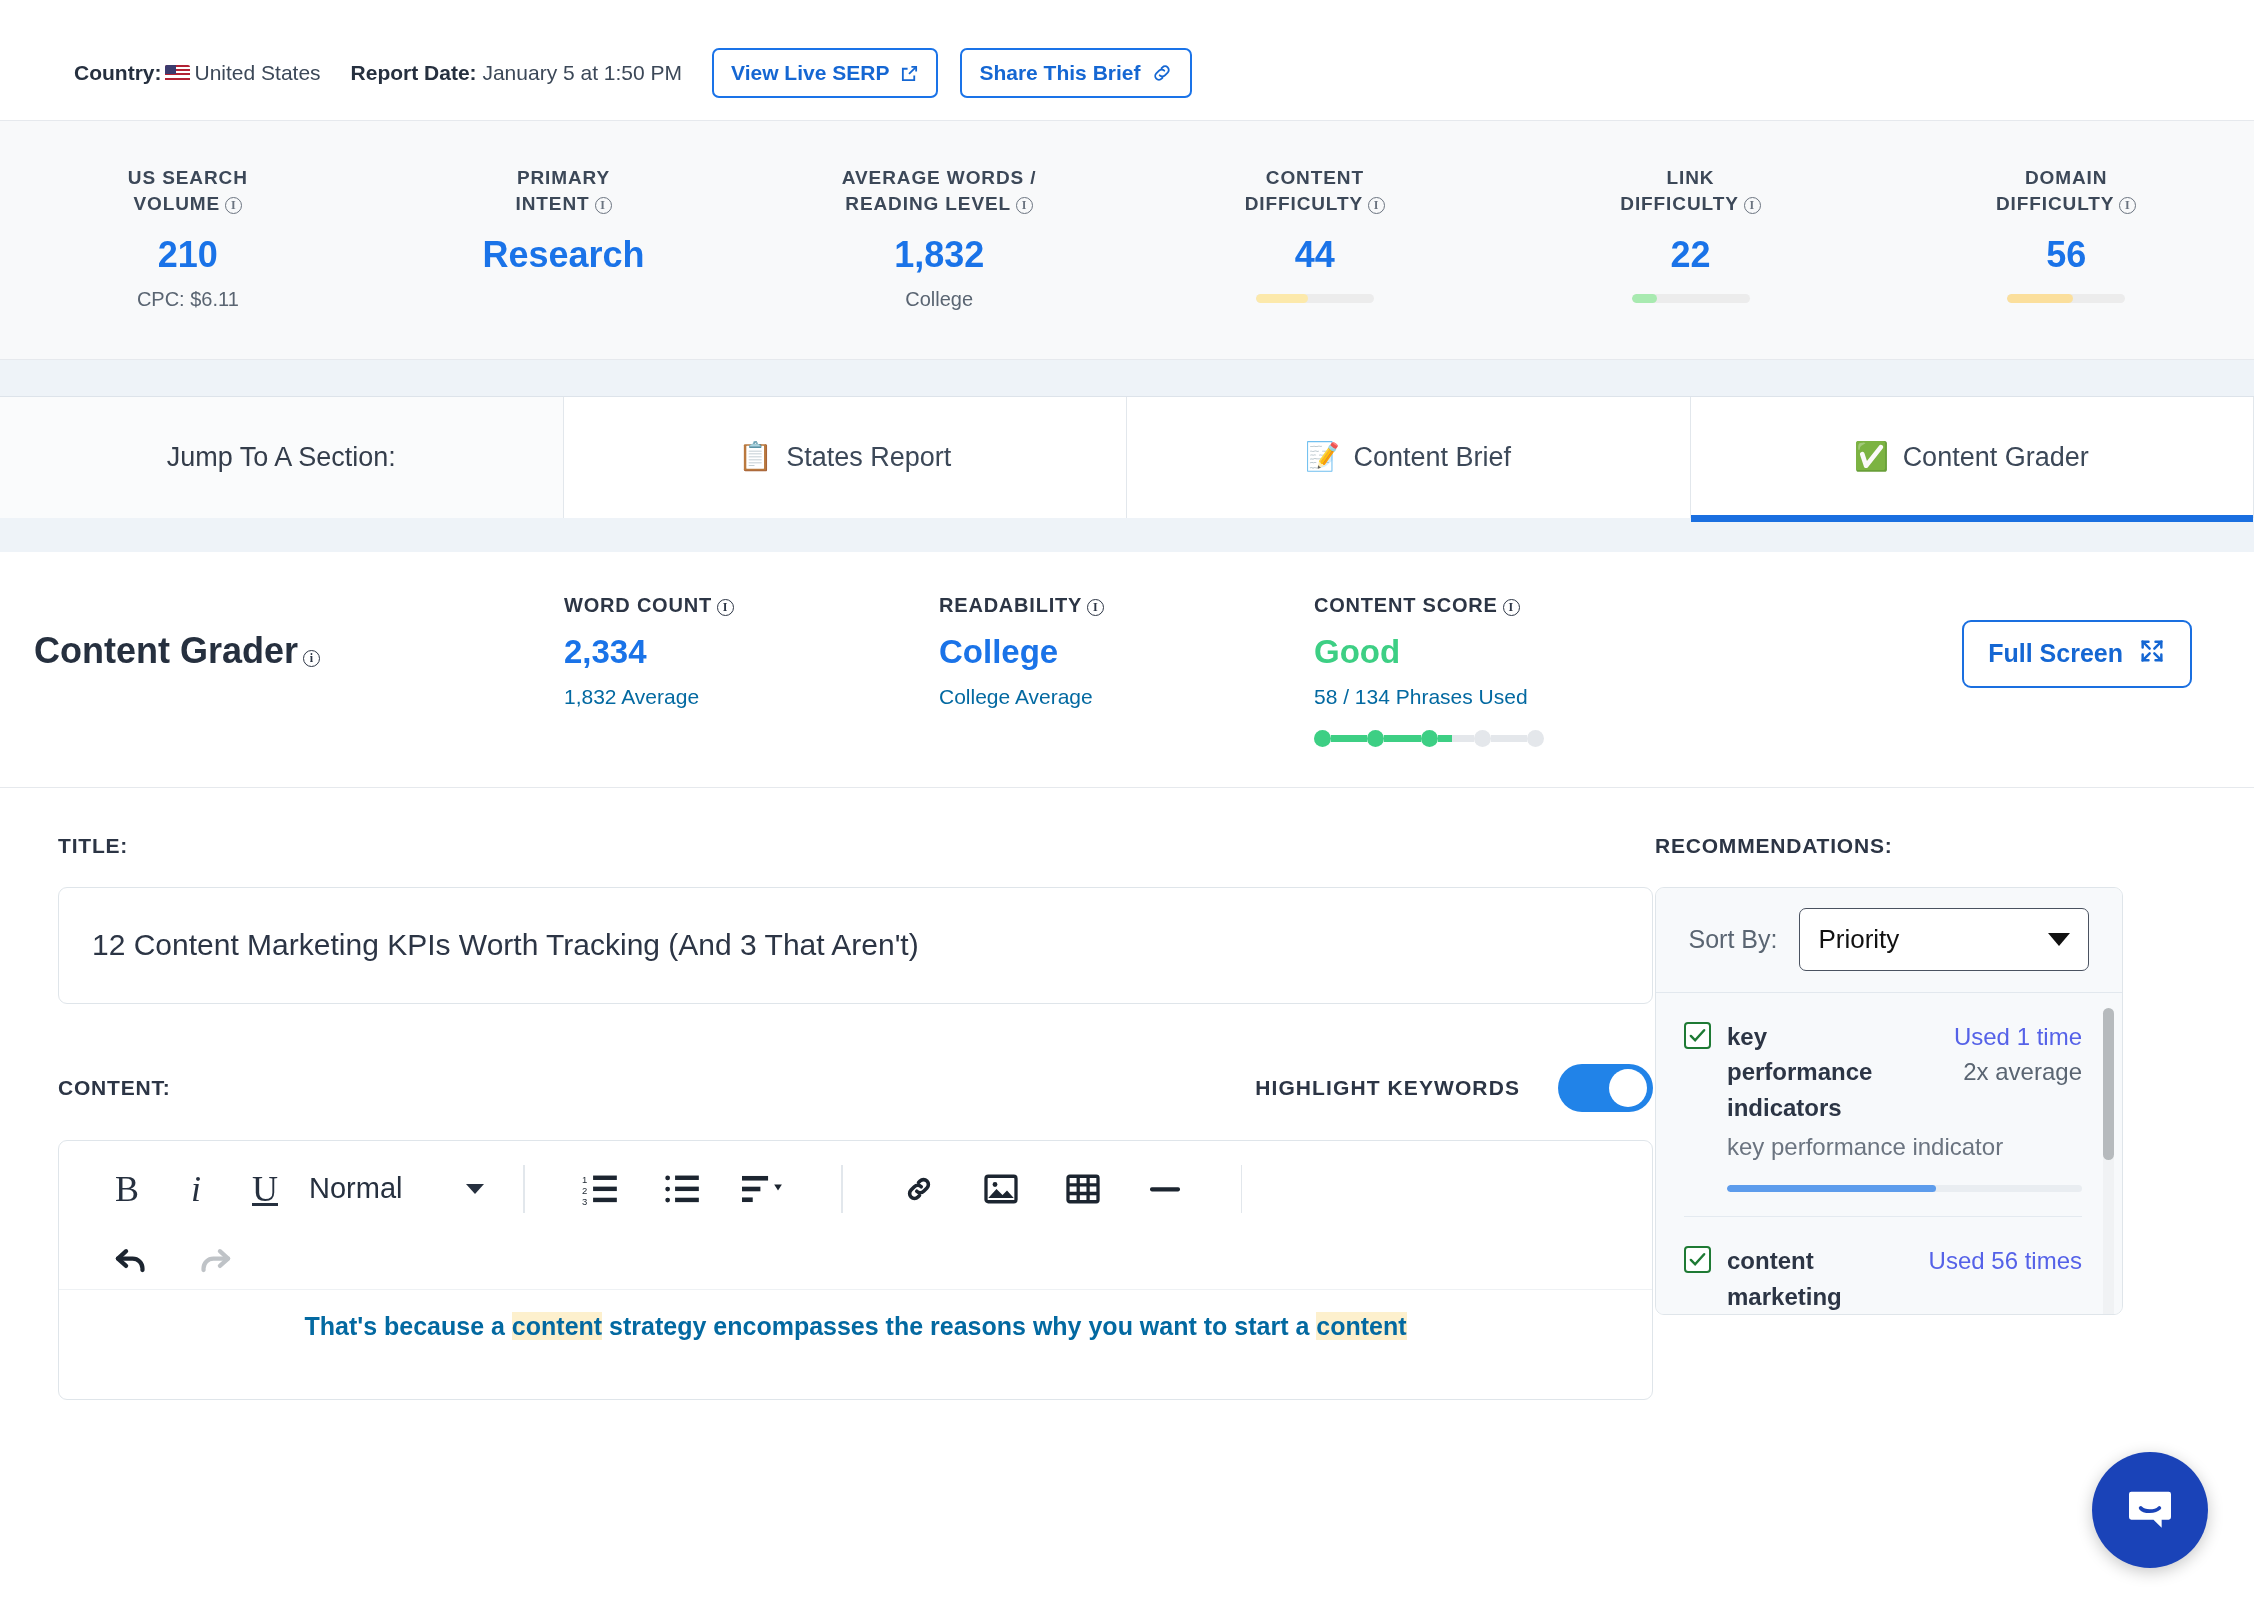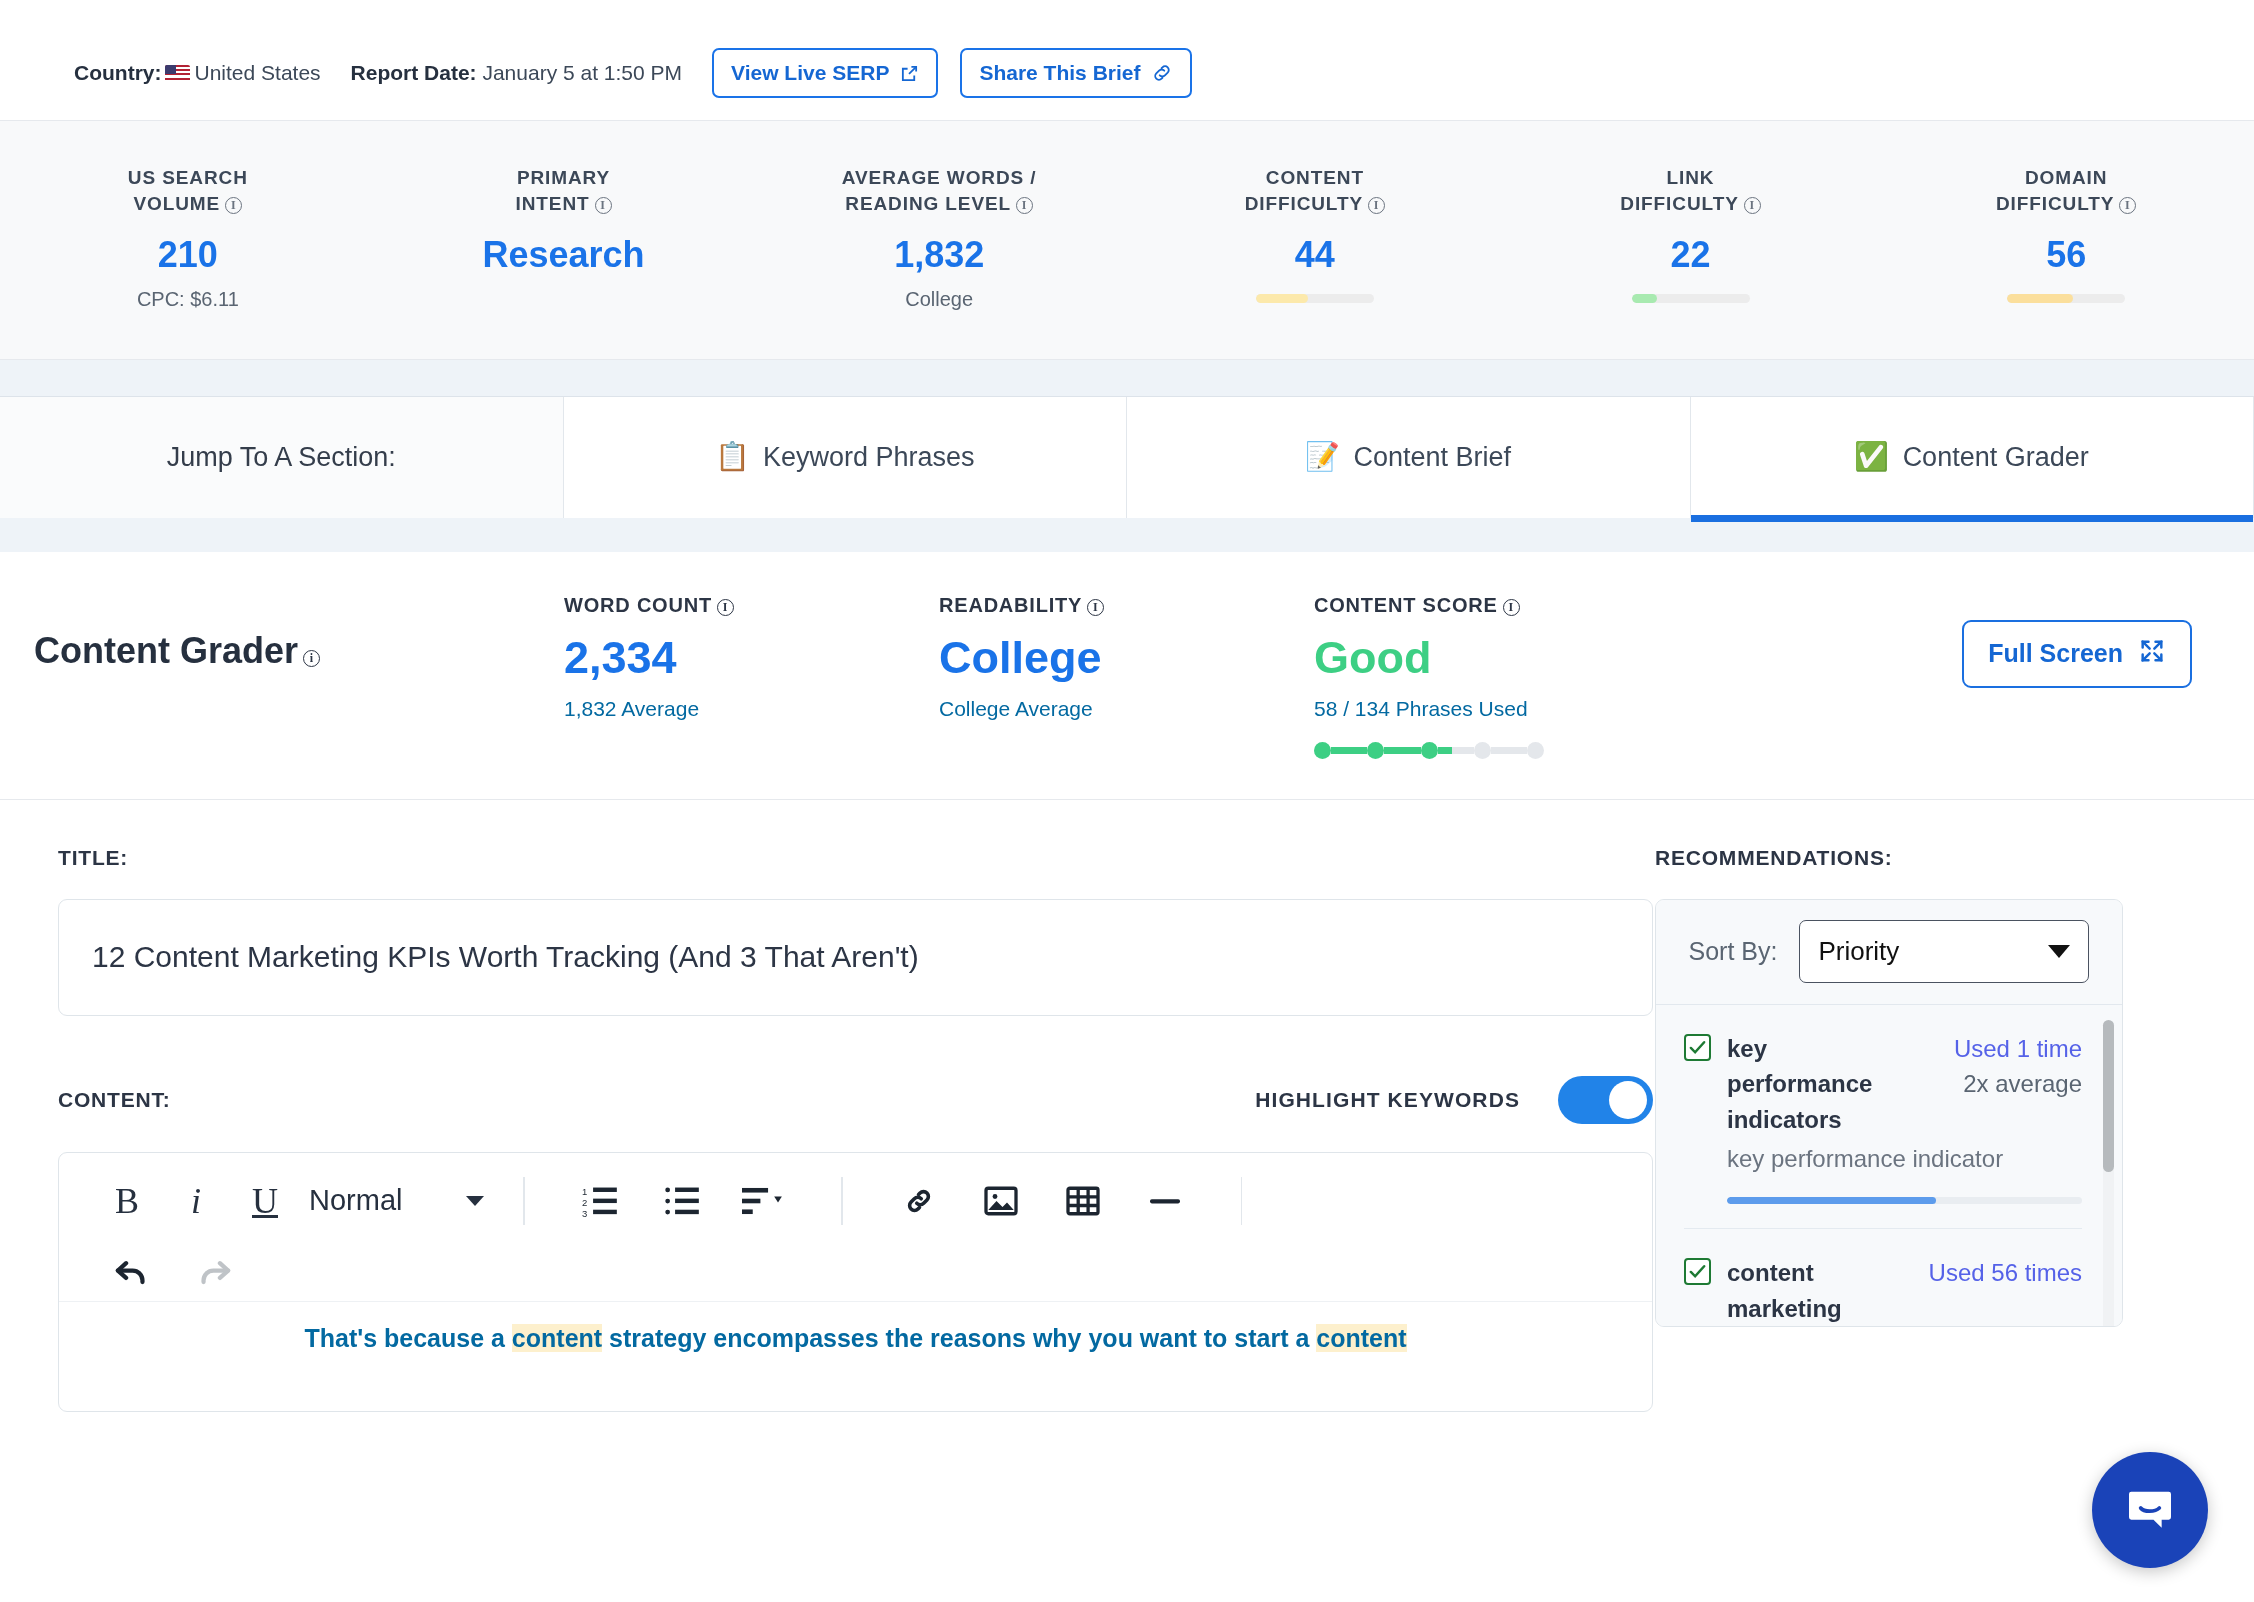--- a/index.html
+++ b/index.html
@@ -68,21 +68,21 @@
   }
   .tab .tico { font-size:28px; line-height:1; }
   .tabs-under { height:34px; background:#eef3f8; }
 
   
   .grader { display:flex; align-items:flex-start; padding: 42px 0 40px 0; background:#fff;
             border-bottom:1px solid #e6e9ed; }
   .grader h2 { font-size:36px; font-weight:700; color:#26303f; margin-left:34px; width:530px; padding-top:36px;}
   .gmetric { width: 375px; }
   .gmetric .lbl { font-size:20px; font-weight:700; letter-spacing:.8px; color:#2c3545; text-transform:uppercase;}
-  .gmetric .val { font-size:45px; font-weight:700; color:#1a73e8; margin-top:18px; line-height:1; }
+  .gmetric .val { font-size:33px; font-weight:700; color:#1a73e8; margin-top:18px; line-height:1; }
   .gmetric .val.green { color:#3dcf84; }
   .gmetric .sub { font-size:21px; color:#0369a1; margin-top:17px; }
   .dots { display:flex; align-items:center; margin-top:21px; width:230px; }
   .dots .seg { height:7px; flex:1; }
   .dots .dot { width:17px; height:17px; border-radius:50%; flex:0 0 auto;}
   .fullscreen-wrap { flex:1; display:flex; justify-content:flex-end; padding-right:62px; padding-top:26px;}
   .fsbtn {
     border:2.5px solid #1a6fe0; border-radius:9px; background:#fff; color:#1567d3;
     font-size:25px; font-weight:700; padding:15px 24px; display:inline-flex; align-items:center; gap:15px;
     cursor:pointer; font-family:"Liberation Sans", sans-serif;
@@ -258,21 +258,21 @@
 </div>
 
 <div class="spacer-blue"></div>
 
 <div class="tabs">
   <div class="tab jump">
     <span>Jump To A Section:</span>
   </div>
   <div class="tab">
     <span class="tico">📋</span>
-    <span>Keyword Phrases</span>
+    <span>States Report</span>
   </div>
   <div class="tab">
     <span class="tico">📝</span>
     <span>Content Brief</span>
   </div>
   <div class="tab active">
     <span class="tico">✅</span>
     <span>Content Grader</span>
   </div>
 </div>

